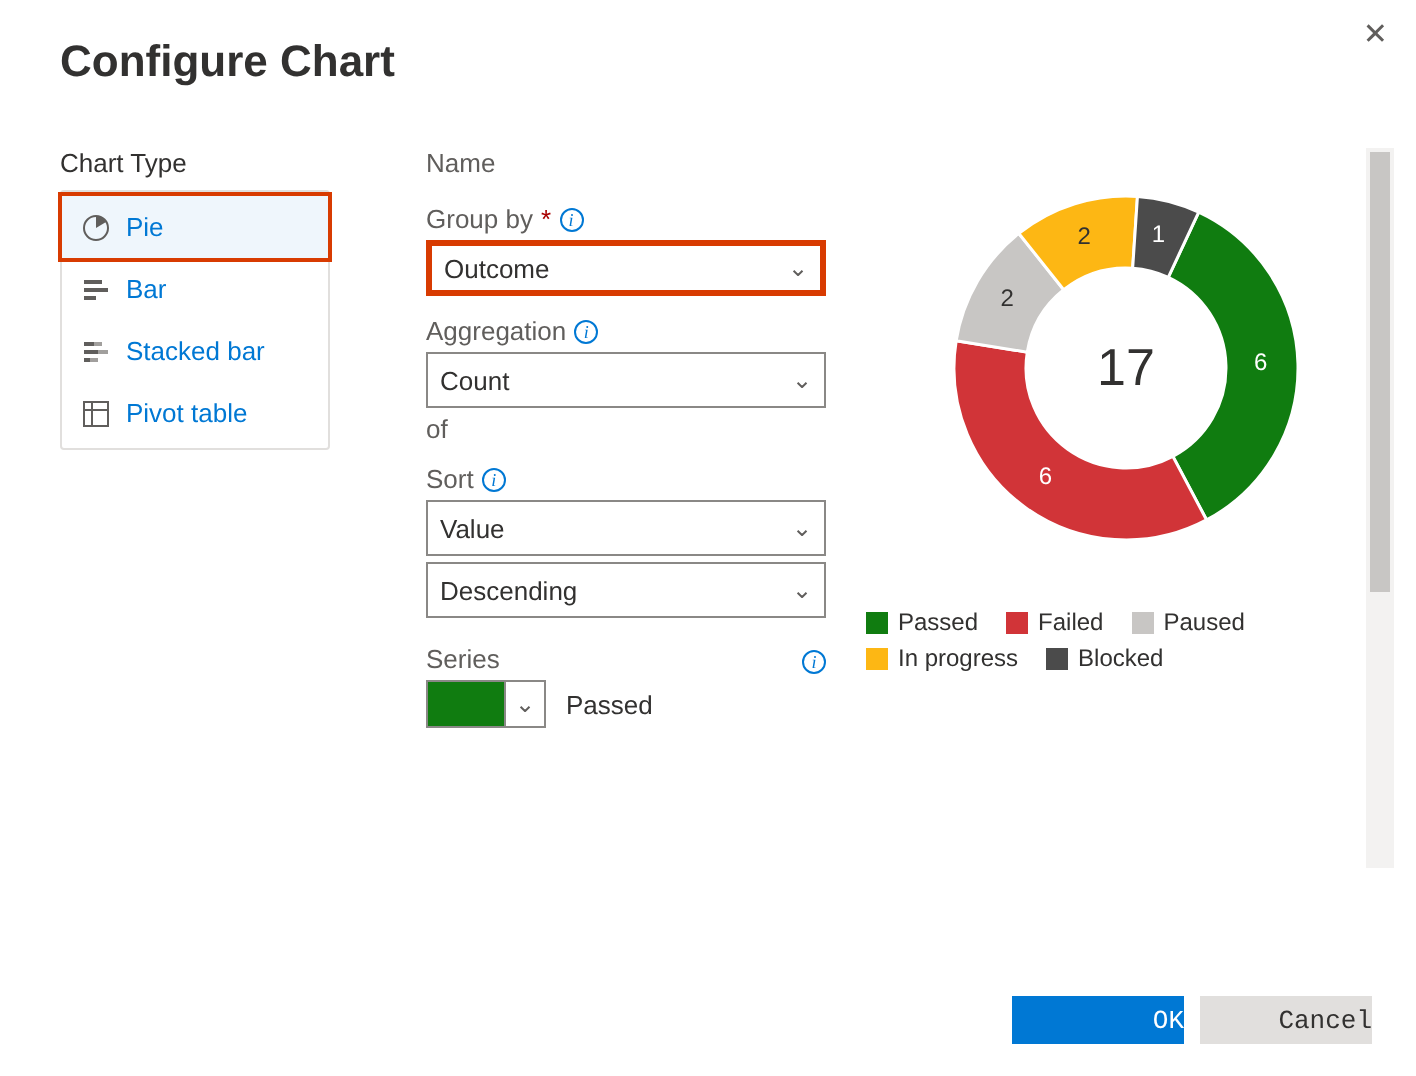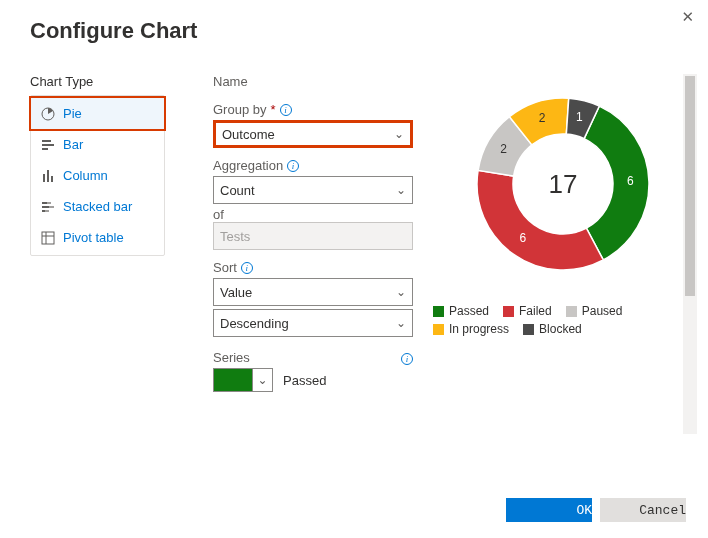--- a/index.html
+++ b/index.html
@@ -237,30 +237,20 @@
                 <rect x="1" y="2" width="9" height="2" fill="#605e5c"></rect>
                 <rect x="1" y="6" width="12" height="2" fill="#605e5c"></rect>
                 <rect x="1" y="10" width="6" height="2" fill="#605e5c"></rect>
               </svg>
           </span>
           <span>Bar</span>
         </div>
         <div class="ct-item">
           <span class="ct-icon">
             <svg width="14" height="14" viewBox="0 0 14 14">
-                <rect x="2" y="5" width="2" height="8" fill="#605e5c"></rect>
-                <rect x="6" y="1" width="2" height="12" fill="#605e5c"></rect>
-                <rect x="10" y="7" width="2" height="6" fill="#605e5c"></rect>
-              </svg>
-          </span>
-          <span>Column</span>
-        </div>
-        <div class="ct-item">
-          <span class="ct-icon">
-            <svg width="14" height="14" viewBox="0 0 14 14">
                 <rect x="1" y="2" width="5" height="2" fill="#605e5c"></rect>
                 <rect x="6" y="2" width="4" height="2" fill="#a19f9d"></rect>
                 <rect x="1" y="6" width="7" height="2" fill="#605e5c"></rect>
                 <rect x="8" y="6" width="5" height="2" fill="#a19f9d"></rect>
                 <rect x="1" y="10" width="3" height="2" fill="#605e5c"></rect>
                 <rect x="4" y="10" width="4" height="2" fill="#a19f9d"></rect>
               </svg>
           </span>
           <span>Stacked bar</span>
         </div>
@@ -295,23 +285,20 @@
       <div>
         <div class="field-label">
           <span>Aggregation</span>
             <span class="info-icon">i</span>
         </div>
         <div class="select">
           <span>Count</span>
             <span class="chev">⌄</span>
         </div>
         <div class="of-label">of</div>
-        <div class="select disabled">
-          <span>Tests</span>
-        </div>
       </div>
       <div class="sort-group">
         <div class="field-label">
           <span>Sort</span>
             <span class="info-icon">i</span>
         </div>
         <div class="select">
           <span>Value</span>
             <span class="chev">⌄</span>
         </div>

